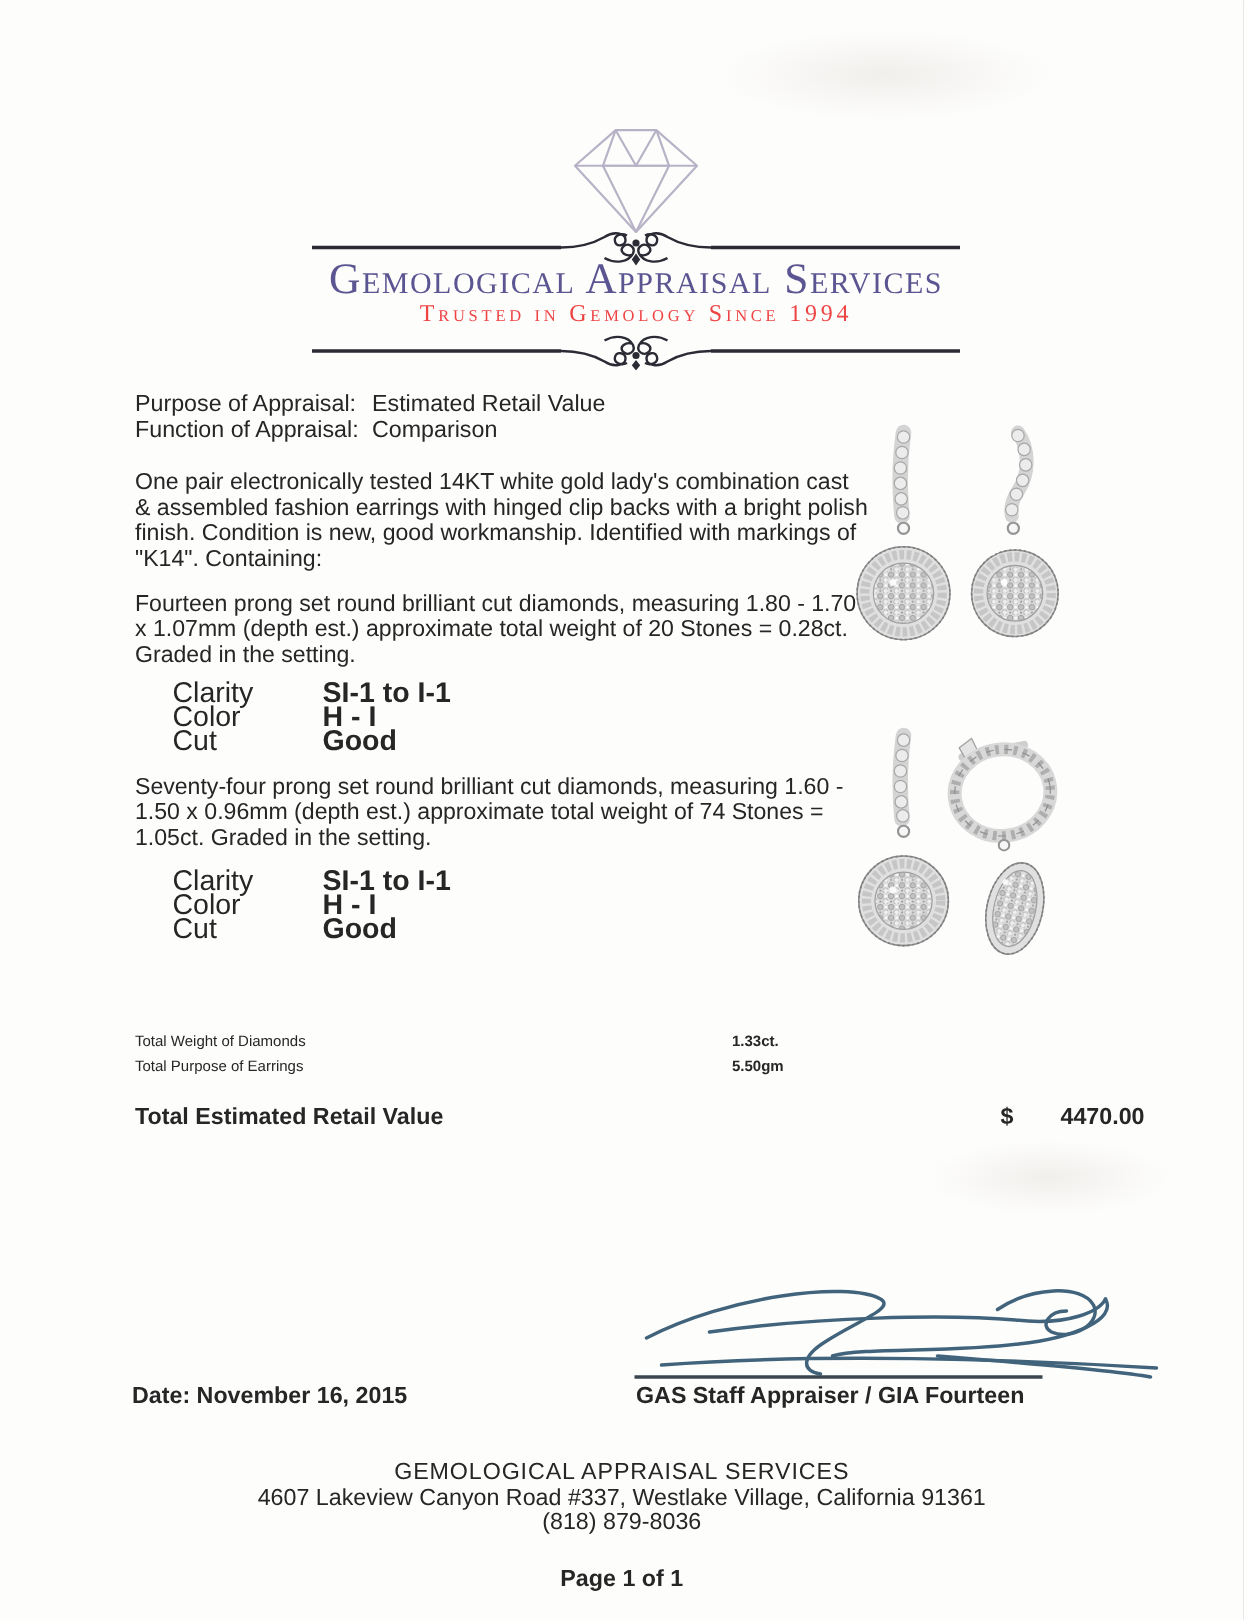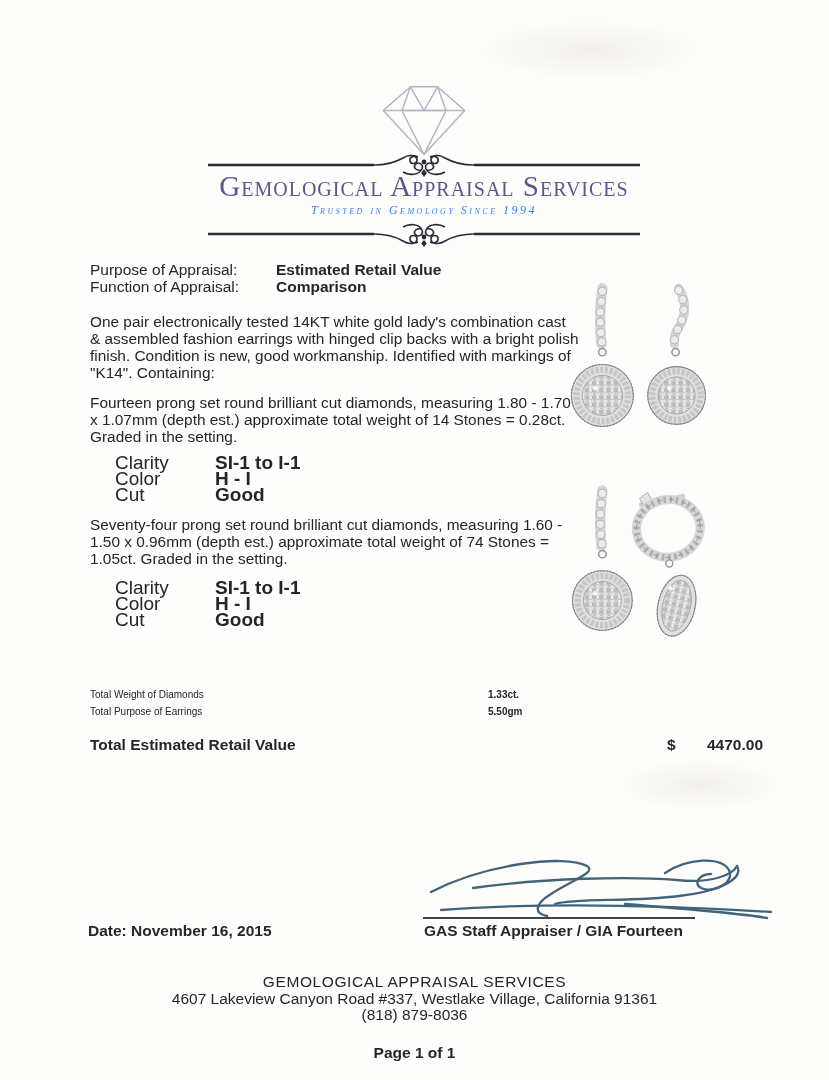--- a/index.html
+++ b/index.html
@@ -12,32 +12,32 @@
   .smudge{position:absolute;border-radius:50%;background:radial-gradient(closest-side,#f1efec,rgba(241,239,236,0));pointer-events:none;}
 
   
   .header{position:absolute;left:205px;top:80px;width:438px;text-align:center;}
   .diamond-wrap{height:78px;}
   .brand-title{
     margin:-7px 0 0 0;font-family:"Liberation Serif",serif;font-weight:normal;
     font-variant:small-caps;font-size:29px;letter-spacing:1px;color:#5b5591;line-height:30px;
   }
   .brand-tagline{
-    font-family:"Liberation Serif",serif;font-variant:small-caps;font-size:12px;
-    letter-spacing:2.5px;color:#3b82f6;line-height:16px;margin-top:1px;font-style:italic;
+    font-family:"Liberation Serif",serif;font-variant:small-caps;font-size:16px;
+    letter-spacing:2.5px;color:#ef4444;line-height:16px;margin-top:1px;
   }
   .flourish{display:block;margin:0 auto;}
   .flourish.top{margin-top:-6px;}
   .flourish.bottom{margin-top:3px;}
 
   
   .abs{position:absolute;}
   .meta{left:90px;top:262px;font-size:15.5px;line-height:16.5px;}
   .meta-row .lbl{display:inline-block;width:158px;}
-  .meta-row .val{font-weight:bold;margin-left:28px;}
+  .meta-row .val{font-weight:normal;}
   .para{left:90px;width:490px;font-size:15.4px;line-height:16.9px;margin:0;}
   .p1{top:314px;}
   .p2{top:395px;}
   .p3{top:517px;}
   .grades{left:115px;font-size:19px;line-height:16.2px;}
   .g1{top:455px;}
   .g2{top:580px;}
   .grade-row .lbl{display:inline-block;width:100px;}
   .grade-row .val{font-weight:bold;}
 
@@ -130,21 +130,21 @@
     <div class="meta-row">
       <span class="lbl">Purpose of Appraisal:</span><span class="val">Estimated Retail Value</span>
     </div>
     <div class="meta-row">
       <span class="lbl">Function of Appraisal:</span><span class="val">Comparison</span>
     </div>
   </section>
 
   <p class="abs para p1">One pair electronically tested 14KT white gold lady's combination cast &amp; assembled fashion earrings with hinged clip backs with a bright polish finish. Condition is new, good workmanship.  Identified with markings of "K14".  Containing:</p>
 
-  <p class="abs para p2">Fourteen prong set round brilliant cut diamonds, measuring 1.80 - 1.70 x 1.07mm (depth est.) approximate total weight of 14 Stones = 0.28ct. Graded in the setting.</p>
+  <p class="abs para p2">Fourteen prong set round brilliant cut diamonds, measuring 1.80 - 1.70 x 1.07mm (depth est.) approximate total weight of 20 Stones = 0.28ct. Graded in the setting.</p>
 
   <div class="abs grades g1">
     <div class="grade-row">
       <span class="lbl">Clarity</span><span class="val">SI-1 to I-1</span>
     </div>
     <div class="grade-row">
       <span class="lbl">Color</span><span class="val">H - I</span>
     </div>
     <div class="grade-row">
       <span class="lbl">Cut</span><span class="val">Good</span>

